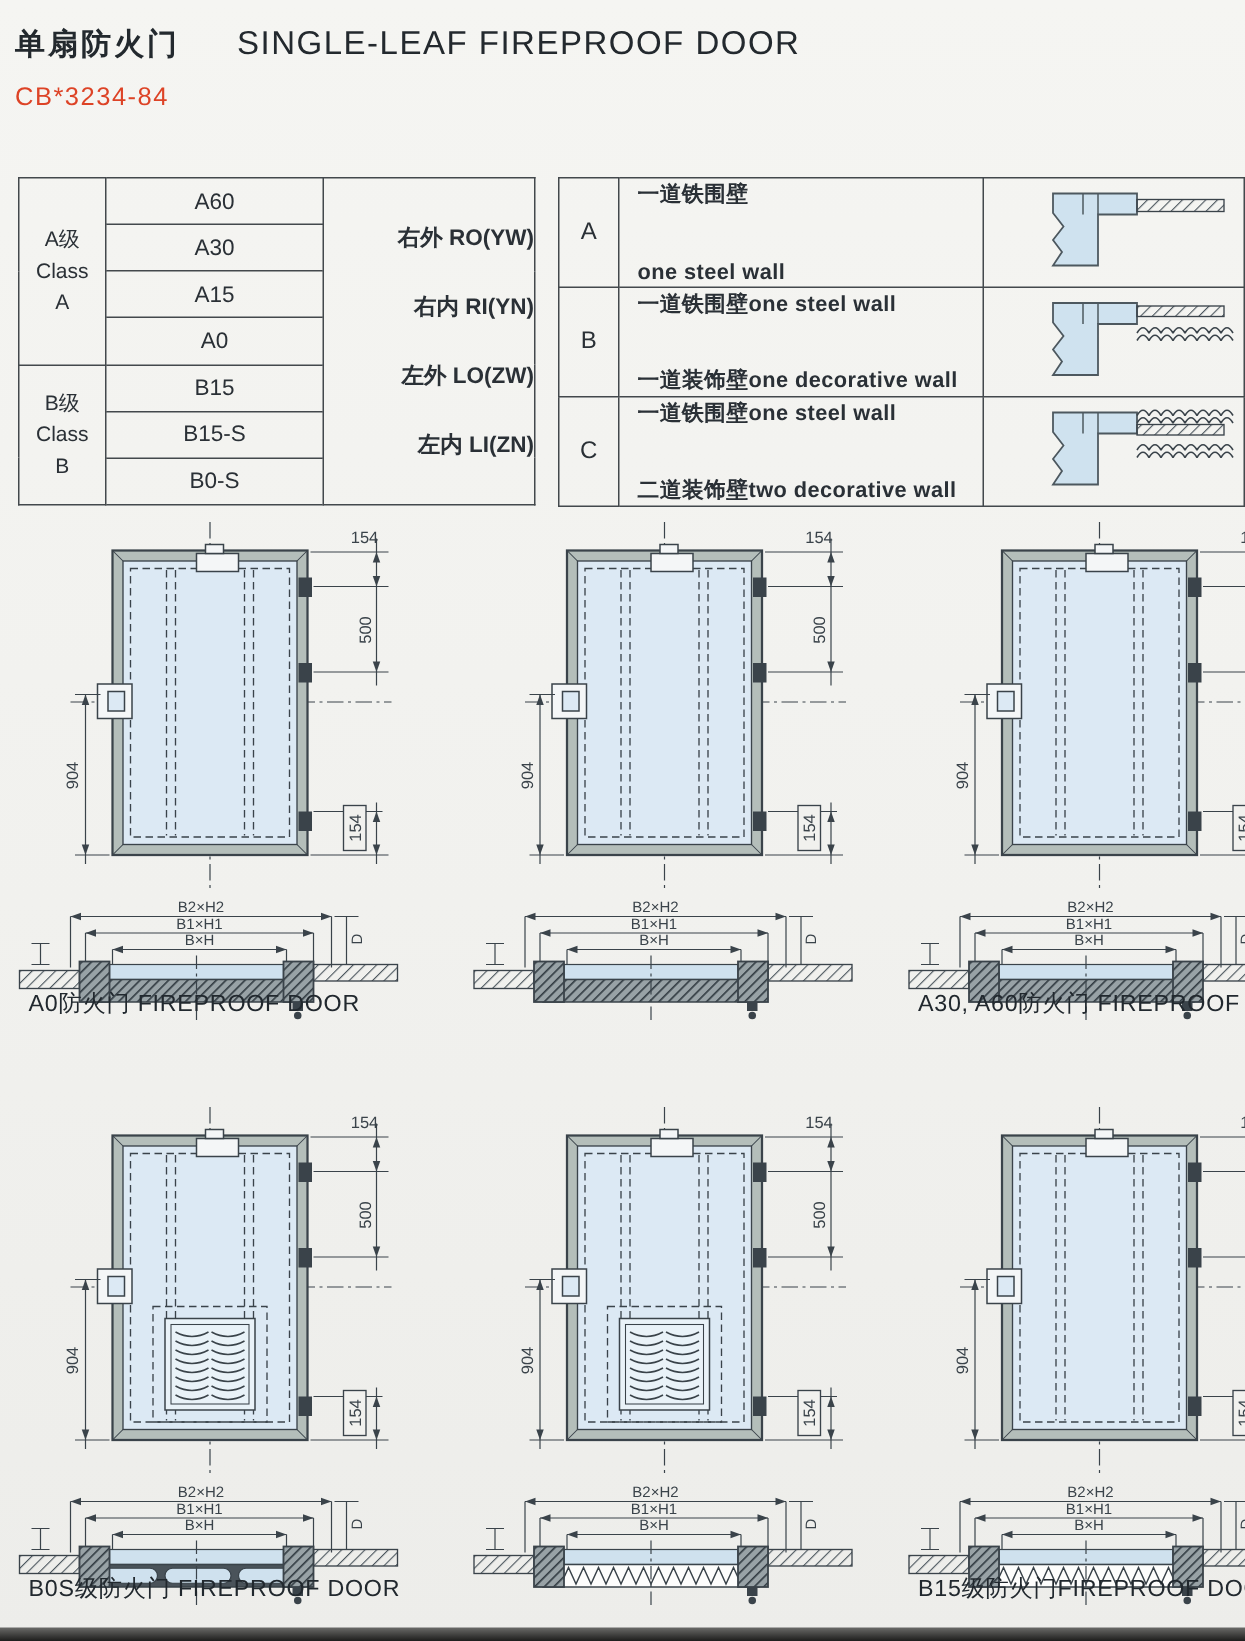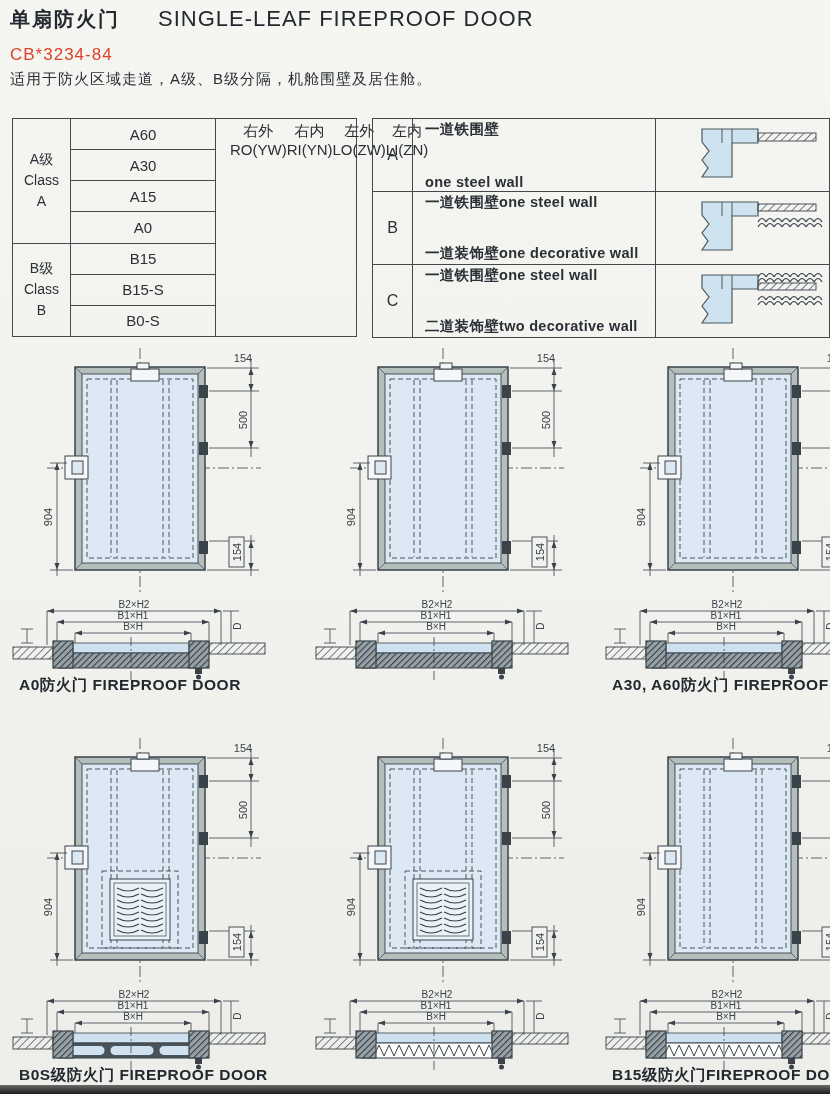--- a/index.html
+++ b/index.html
@@ -1,50 +1,50 @@
 <!DOCTYPE html>
 <html><head>
 <meta charset="utf-8">
 <style>
   *{margin:0;padding:0;box-sizing:border-box}
   html,body{width:830px;height:1094px;overflow:hidden;background:#e9e9e6}
   #page{position:relative;width:830px;height:1094px;overflow:hidden;
         background:linear-gradient(180deg,#f5f5f2 0%,#f1f1ee 55%,#ededea 100%);
         font-family:"Liberation Sans","DejaVu Sans",sans-serif;color:#262c31}
   
-  header{position:absolute;left:10px;top:6px;width:818px}
+  header{position:absolute;left:10px;top:16px;width:818px}
   .title-row{display:flex;align-items:baseline;gap:38px}
   .t-cn{font-size:20px;font-weight:bold;letter-spacing:2px;color:#23292e}
   .t-en{font-size:22px;font-weight:normal;letter-spacing:1px;color:#23292e}
   .std{margin-top:12px;font-size:17px;font-weight:normal;letter-spacing:1px;color:#dd4326}
   .sub-cn{margin-top:5px;font-size:15px;letter-spacing:1px;color:#2a3036}
   .sub-en{margin-top:4px;font-size:15.5px;color:#2a3036}
   
   table{border-collapse:collapse;table-layout:fixed}
   .class-table{position:absolute;left:12px;top:118px;width:344px;height:219px}
   .class-table td{border:1.6px solid #43484c;text-align:center;vertical-align:middle;
                   font-size:15px;color:#2a3036;height:31px}
   .class-table .grp{font-size:14px;line-height:1.5}
   .class-table .ori-cell{vertical-align:middle}
-  .ori-wrap{display:flex;flex-direction:row;justify-content:space-evenly;height:212px;
-            text-align:center;padding-left:14px;font-size:15px;font-weight:normal}
+  .ori-wrap{display:flex;flex-direction:column;justify-content:space-evenly;height:212px;
+            text-align:right;padding-left:14px;font-size:15px;font-weight:bold}
   
   .wall-table{position:absolute;left:372px;top:118px;width:457px;height:219px}
   .wall-table td{border:1.6px solid #43484c;vertical-align:middle;color:#2a3036}
   .wall-table .key{width:40px;text-align:center;font-size:16px;height:73px}
   .wall-table .desc{width:243px}
   .desc-wrap{display:flex;flex-direction:column;justify-content:space-between;height:70px;
              padding-left:12px;font-size:14.5px;font-weight:bold;letter-spacing:.3px}
   .wall-table .diag{text-align:center}
   
   .cell{position:absolute;width:285px;height:366px}
   .door-draw{position:absolute;left:0;top:0;width:285px;height:252px}
   .sect-draw{position:absolute;left:2px;top:254px;width:280px;height:82px}
-  .caption{position:absolute;left:0;top:330px;width:300px;padding-left:14px;
-           font-size:15.5px;font-weight:bold;letter-spacing:.5px;white-space:nowrap;color:#21282e}
+  .caption{position:absolute;left:0;top:314px;width:300px;padding-left:14px;
+           font-size:15.5px;font-weight:normal;letter-spacing:.5px;white-space:nowrap;color:#21282e}
   .bottom-strip{position:absolute;left:0;top:1085px;width:830px;height:9px;
                 background:linear-gradient(180deg,#6a6a68,#1d1d1c)}
   svg text{font-family:"Liberation Sans","DejaVu Sans",sans-serif}
 </style>
 </head>
 <body>
 
 <svg width="0" height="0" style="position:absolute">
   <defs>
     <pattern id="hatchD" width="4.5" height="4.5" patternUnits="userSpaceOnUse" patternTransform="rotate(45)">
@@ -58,21 +58,20 @@
 </svg>
 
 <div id="page">
 
   <header>
     <div class="title-row">
       <span class="t-cn">单扇防火门</span>
       <span class="t-en">SINGLE-LEAF FIREPROOF DOOR</span>
     </div>
     <div class="std">CB*3234-84</div>
-    <div class="sub-cn">适用于防火区域走道，A级、B级分隔，机舱围壁及居住舱。</div>
   </header>
 
   <table class="class-table">
     <colgroup>
         <col style="width:58px">
         <col style="width:145px">
         <col style="width:141px">
       </colgroup>
     <tbody>
         <tr>

